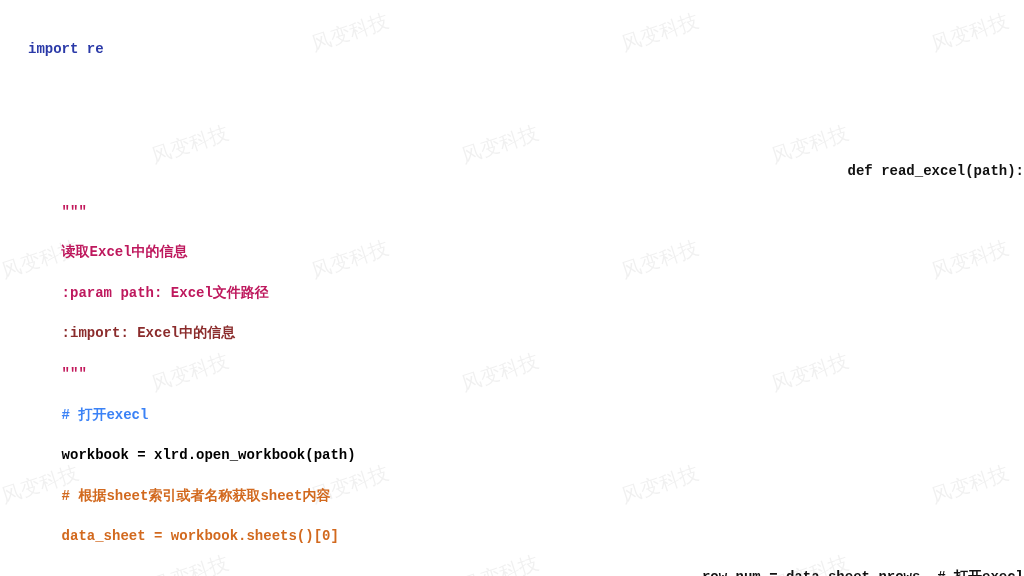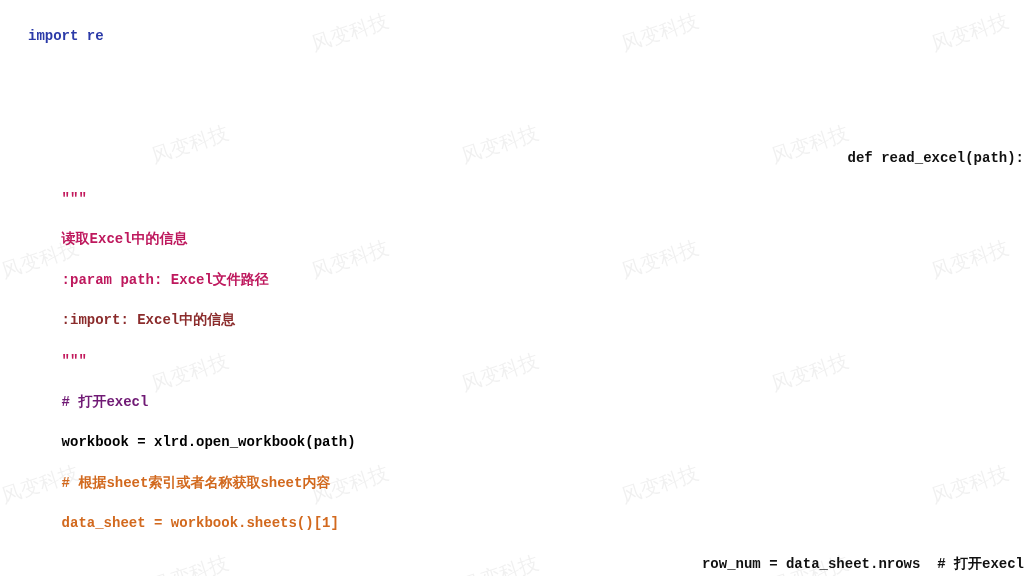--- a/index.html
+++ b/index.html
@@ -15,26 +15,26 @@
     position: relative;
   }
   .code-area {
     position: relative;
     padding: 6px 0 0 28px;
     white-space: pre;
     z-index: 2;
   }
   .line { display: block; min-height: 1.45em; }
   
-  .c-import   { color: #2b3aa8; }
+  .c-import   { color: #2b3aa8; margin-top: 13px; }
   .c-black    { color: #111; text-align: right; }
   .c-docq     { color: #c2185b; }  
   .c-doc-cy   { color: #be185d; font-weight: bold; } 
   .c-doc-br   { color: #8b2c2c; font-weight: bold; } 
-  .c-comment  { color: #701a75; font-weight: bold; } 
+  .c-comment  { color: #3b82f6; font-weight: bold; } 
   .c-teal     { color: #000000; font-weight: bold; } 
   .c-orange   { color: #d2691e; font-weight: bold; }
   .bold       { font-weight: bold; }
 
   
   .watermark {
     position: absolute;
     inset: 0;
     z-index: 1;
     pointer-events: none;
@@ -86,21 +86,21 @@
 <span class="line"></span>
 <span class="line c-black bold">def read_excel(path):</span>
 <span class="line c-docq bold">    """</span>
 <span class="line c-doc-cy">    读取Excel中的信息</span>
 <span class="line c-doc-cy">    :param path: Excel文件路径</span>
 <span class="line c-doc-br">    :import: Excel中的信息</span>
 <span class="line c-docq bold">    """</span>
 <span class="line c-comment">    # 打开execl</span>
 <span class="line c-teal">    workbook = xlrd.open_workbook(path)</span>
 <span class="line c-orange">    # 根据sheet索引或者名称获取sheet内容</span>
-<span class="line c-orange">    data_sheet = workbook.sheets()[1]</span>
+<span class="line c-orange">    data_sheet = workbook.sheets()[0]</span>
 <span class="line c-black bold">    row_num = data_sheet.nrows  # 打开execl</span>
 
 
 
 
 
 
 
 
 

